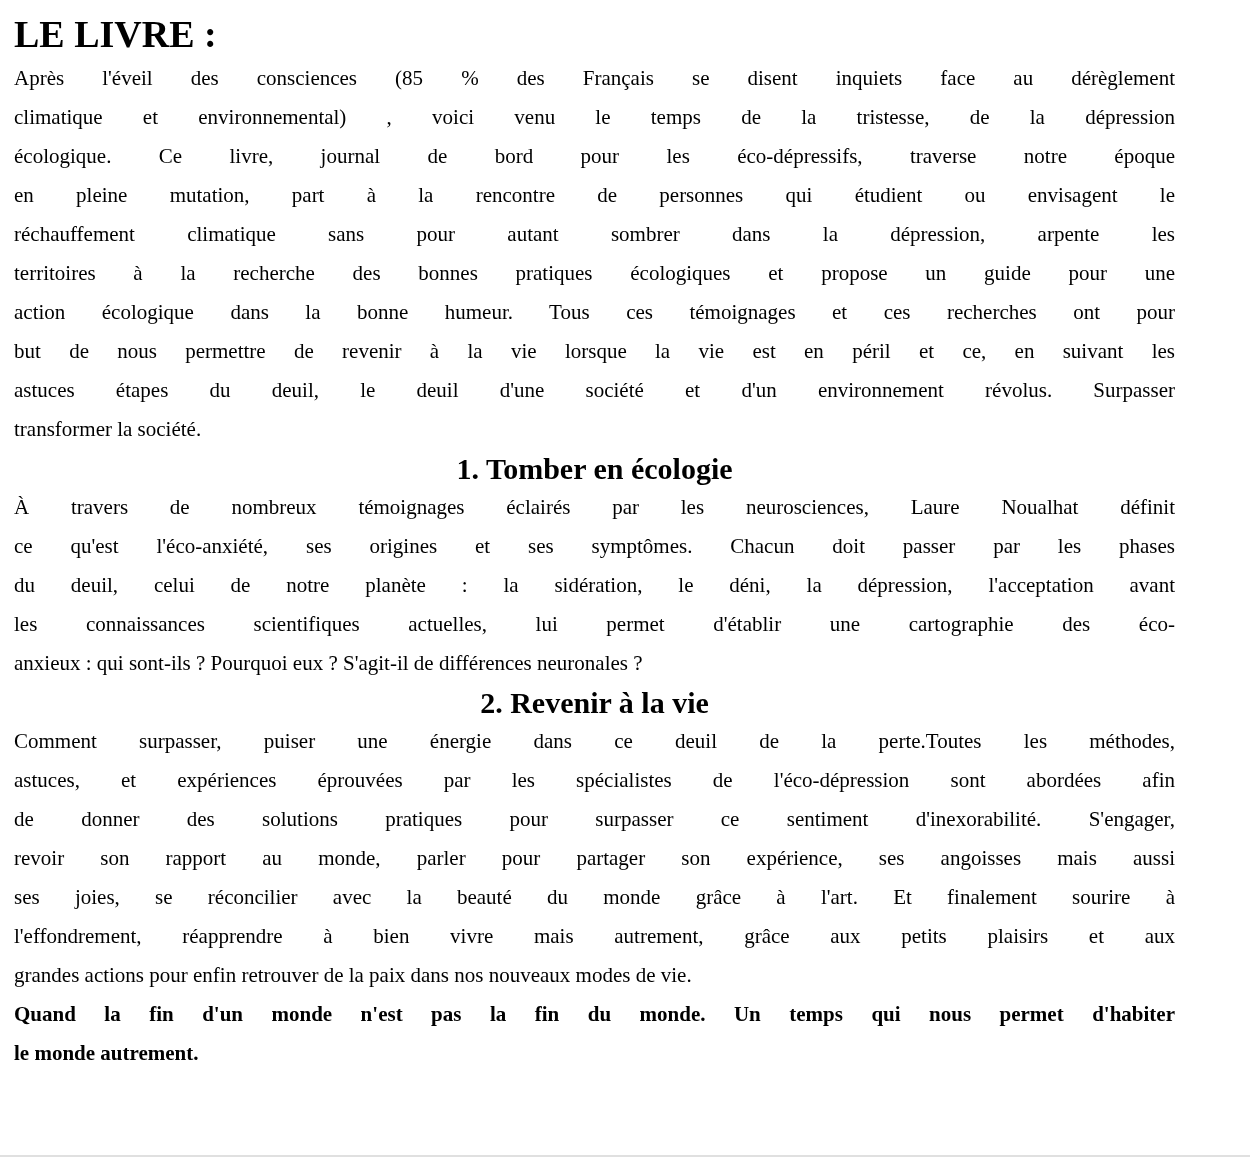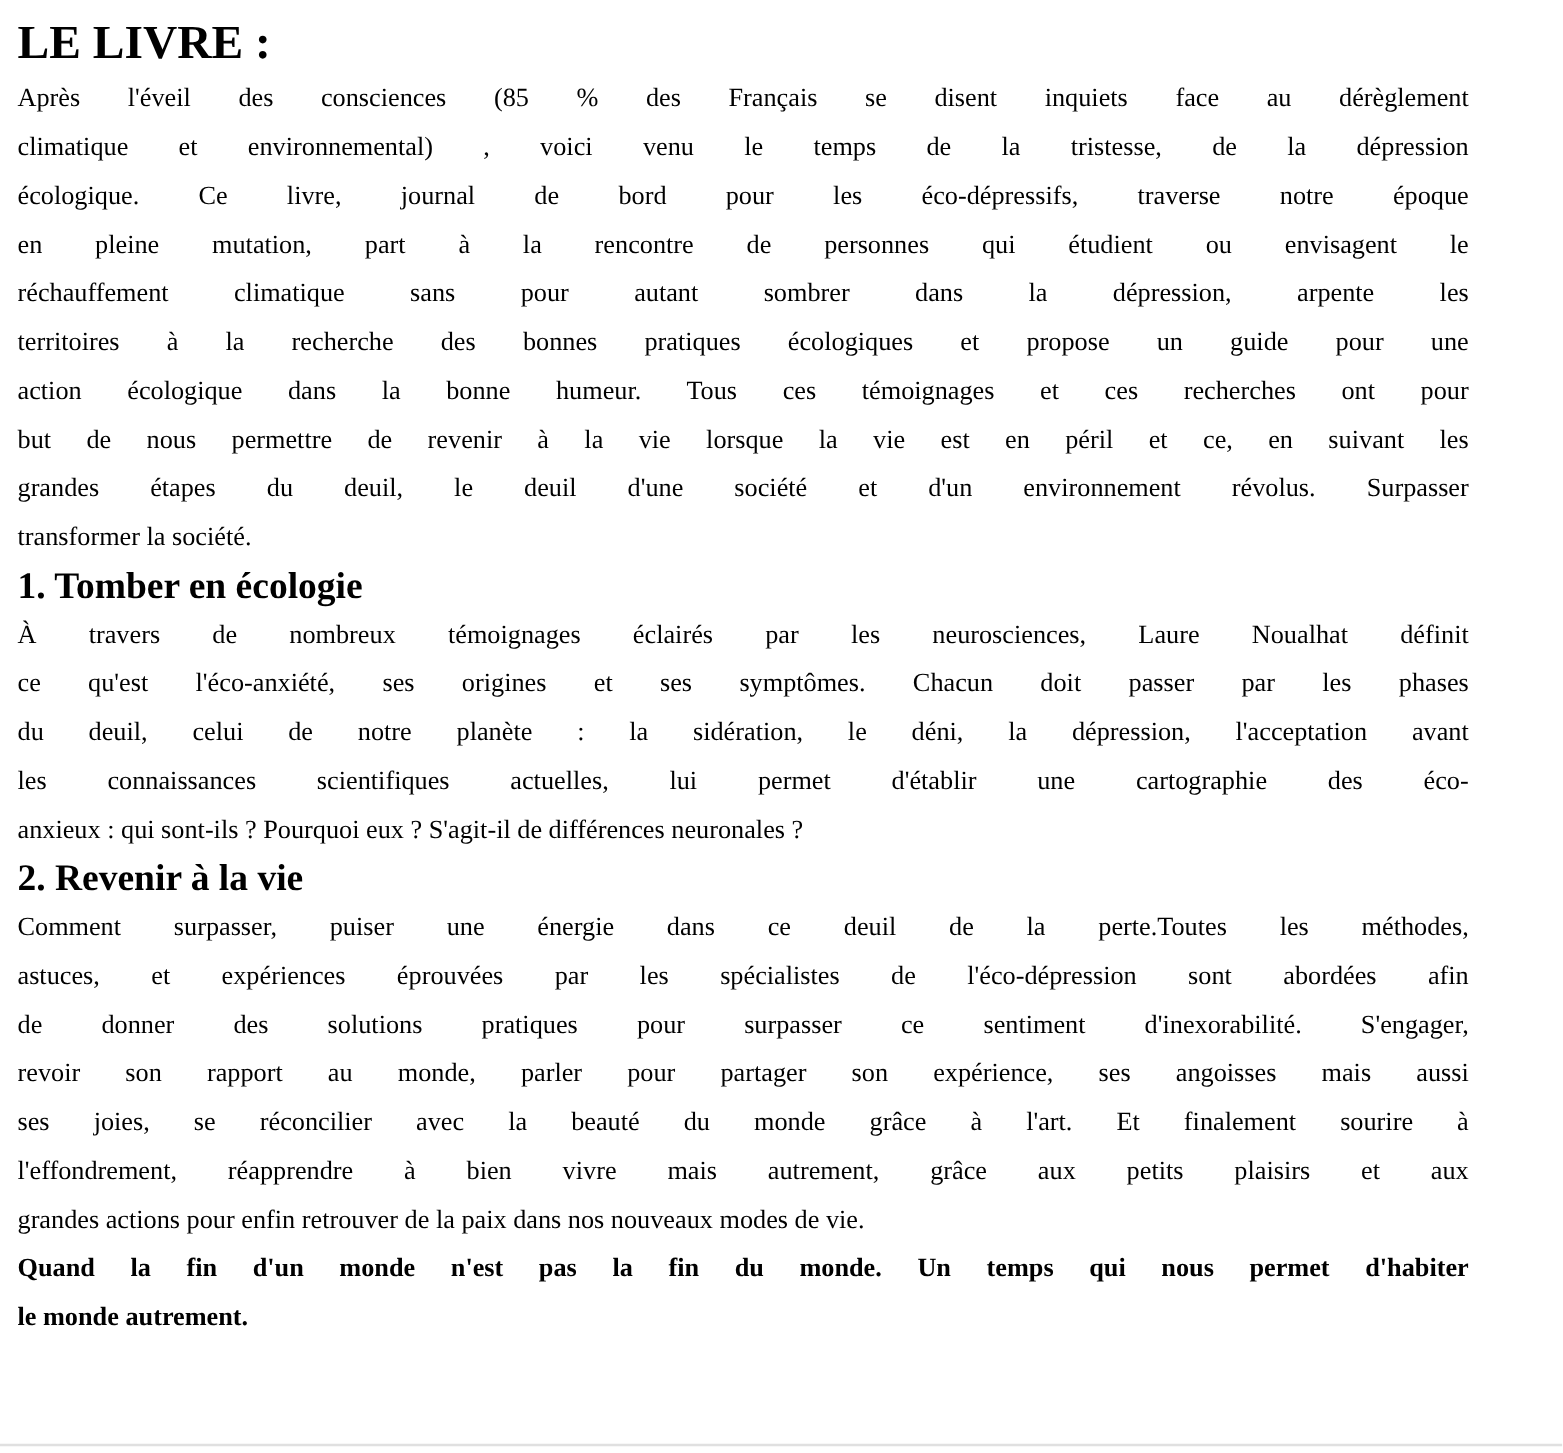--- a/index.html
+++ b/index.html
@@ -36,20 +36,21 @@
     white-space: normal;
   }
   .para .line.last {
     text-align-last: left;
   }
   .subhead {
     font-size: 30px;
     line-height: 39px;
     font-weight: bold;
     margin: 0;
+    text-align: center;
   }
   .closing .line {
     font-weight: bold;
   }
   .divider {
     position: absolute;
     left: 0;
     right: 0;
     bottom: 5px;
     height: 2px;
@@ -65,21 +66,21 @@
 
     <div class="para">
         <div class="line">Après l'éveil des consciences (85 % des Français se disent inquiets face au dérèglement</div>
         <div class="line">climatique et environnemental) , voici venu le temps de la tristesse, de la dépression</div>
         <div class="line">écologique. Ce livre, journal de bord pour les éco-dépressifs, traverse notre époque</div>
         <div class="line">en pleine mutation, part à la rencontre de personnes qui étudient ou envisagent le</div>
         <div class="line">réchauffement climatique sans pour autant sombrer dans la dépression, arpente les</div>
         <div class="line">territoires à la recherche des bonnes pratiques écologiques et propose un guide pour une</div>
         <div class="line">action écologique dans la bonne humeur. Tous ces témoignages et ces recherches ont pour</div>
         <div class="line">but de nous permettre de revenir à la vie lorsque la vie est en péril et ce, en suivant les</div>
-        <div class="line">grandes étapes du deuil, le deuil d'une société et d'un environnement révolus. Surpasser</div>
+        <div class="line">astuces étapes du deuil, le deuil d'une société et d'un environnement révolus. Surpasser</div>
         <div class="line last">transformer la société.</div>
       </div>
 
     <h2 class="subhead">1. Tomber en écologie</h2>
 
     <div class="para">
         <div class="line">À travers de nombreux témoignages éclairés par les neurosciences, Laure Noualhat définit</div>
         <div class="line">ce qu'est l'éco-anxiété, ses origines et ses symptômes. Chacun doit passer par les phases</div>
         <div class="line">du deuil, celui de notre planète : la sidération, le déni, la dépression, l'acceptation avant</div>
         <div class="line">les connaissances scientifiques actuelles, lui permet d'établir une cartographie des éco-</div>

